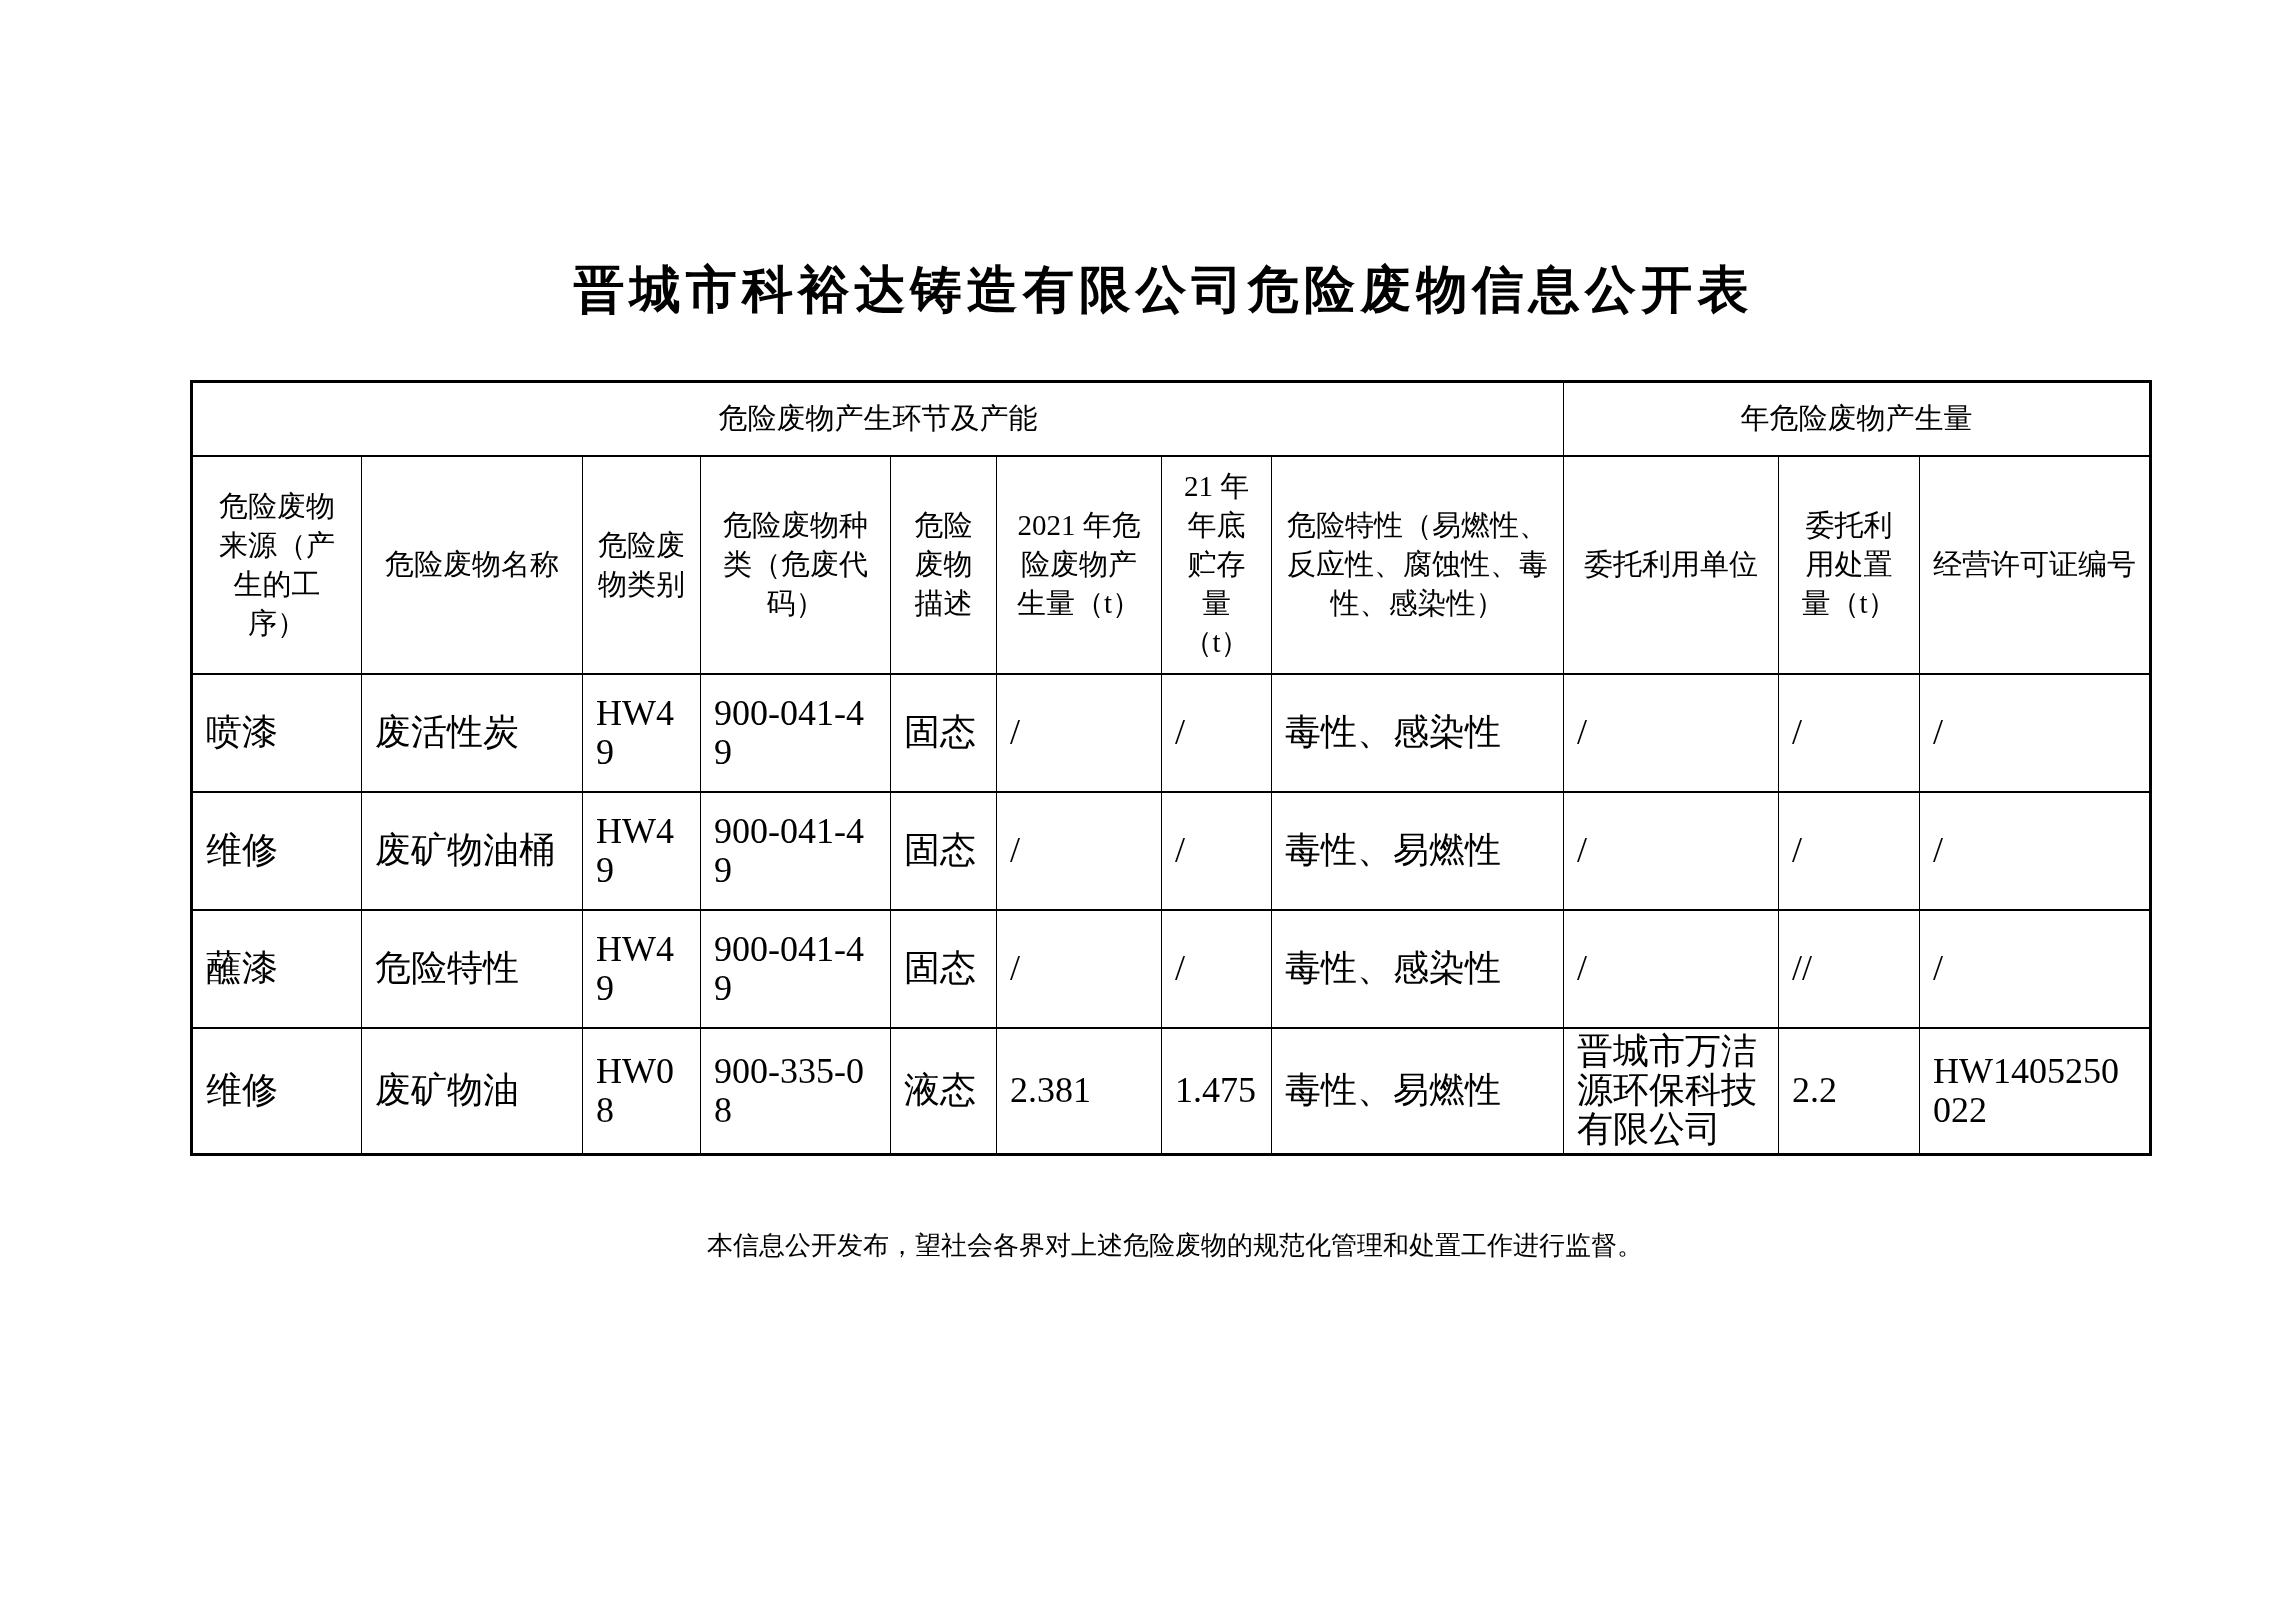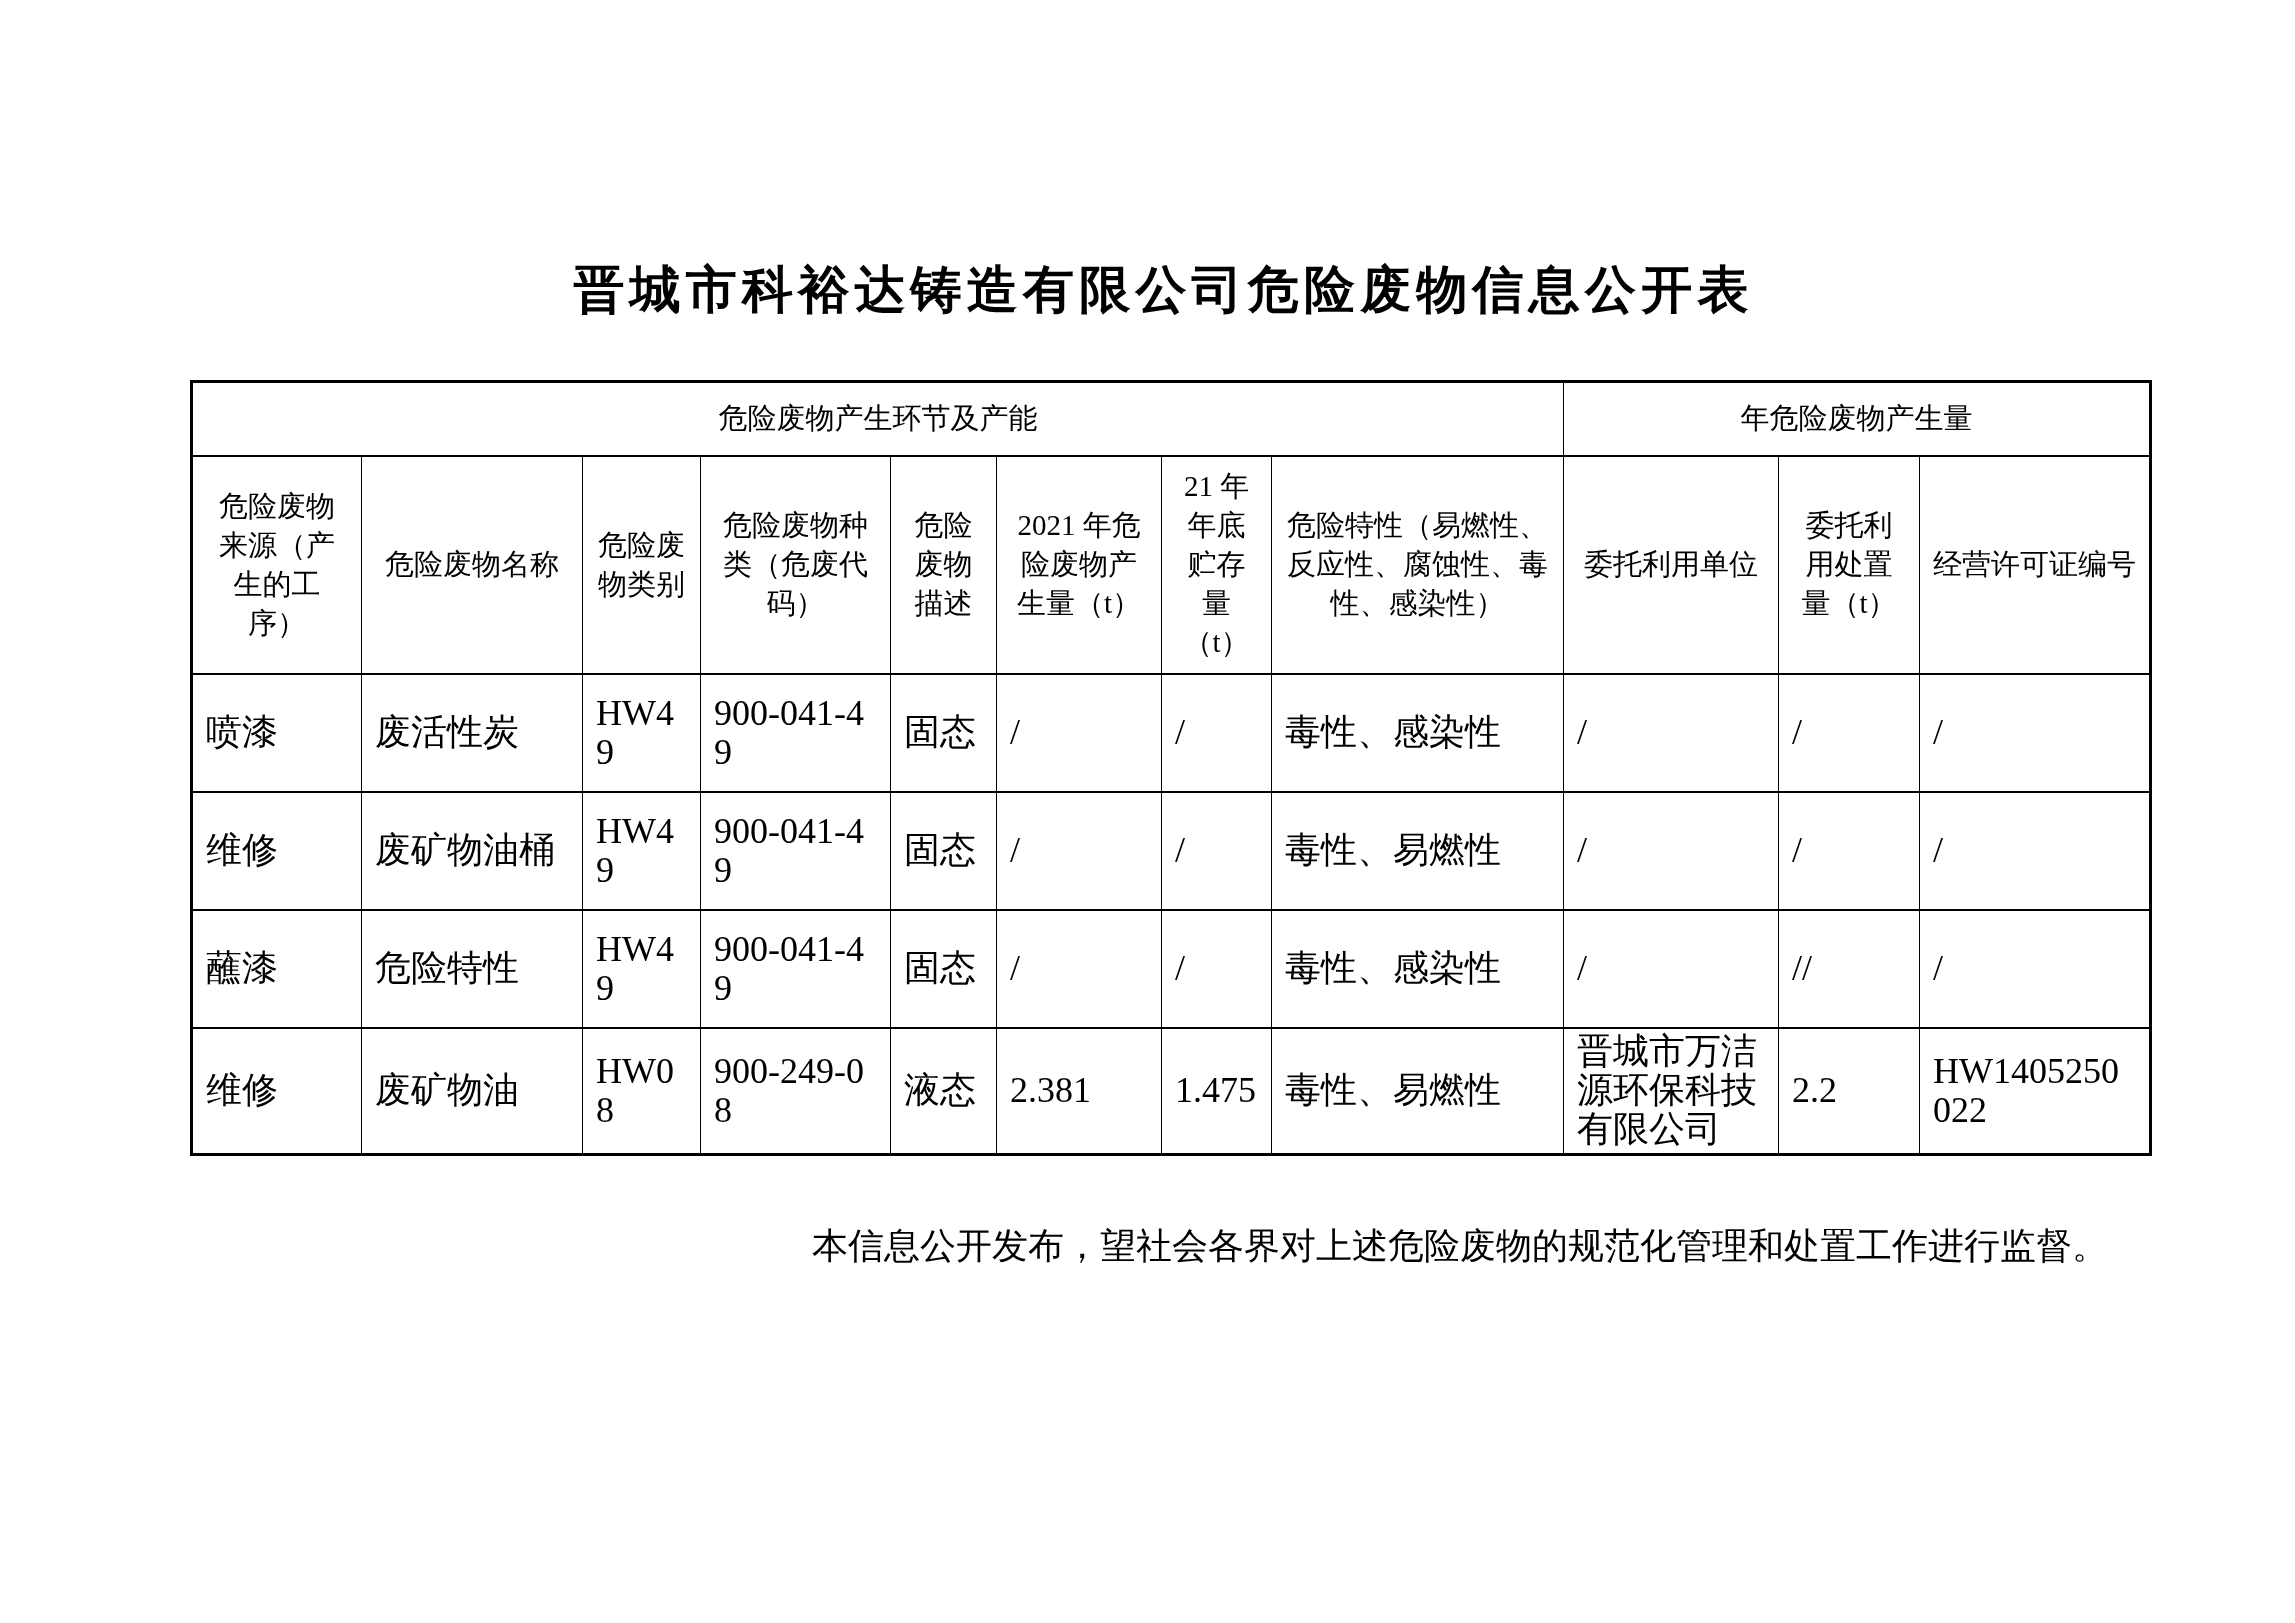--- a/index.html
+++ b/index.html
@@ -49,24 +49,24 @@
   table.waste-table td{ font-size:36px; }
   tr.group-row{ height:74px; }
   tr.header-row{ height:218px; }
   tr.data-row{ height:118px; }
   tr.data-row.last{ height:118px; }
   .footer-note{
     position:absolute;
     left:190px;
     top:1225px;
     width:1918px;
-    font-size:36px;
+    font-size:26px;
     line-height:42px;
     text-indent:2em;
-    text-align:right;
+    text-align:center;
   }
 </style>
 </head>
 <body>
 
 <div class="page">
 
   <div class="doc-title">晋城市科裕达铸造有限公司危险废物信息公开表</div>
 
   <table class="waste-table">
@@ -138,21 +138,21 @@
         <td>/</td>
         <td>毒性、感染性</td>
         <td>/</td>
         <td>//</td>
         <td>/</td>
       </tr>
       <tr class="data-row last">
         <td>维修</td>
         <td>废矿物油</td>
         <td>HW08</td>
-        <td>900-249-08</td>
+        <td>900-335-08</td>
         <td>液态</td>
         <td>2.381</td>
         <td>1.475</td>
         <td>毒性、易燃性</td>
         <td>晋城市万洁源环保科技有限公司</td>
         <td>2.2</td>
         <td>HW1405250022</td>
       </tr>
     </tbody>
   </table>

